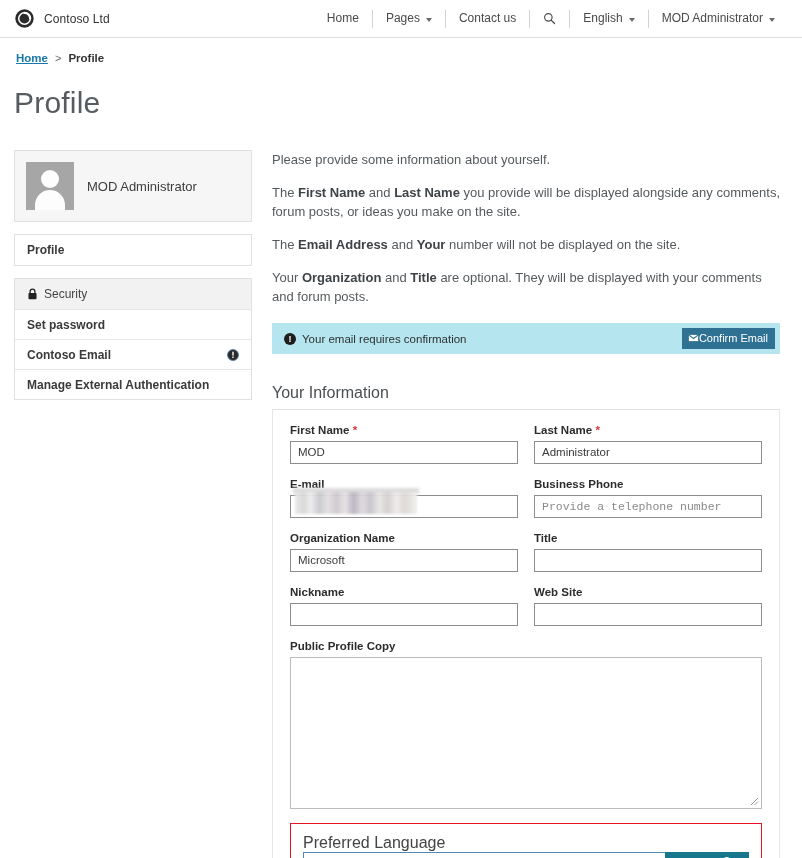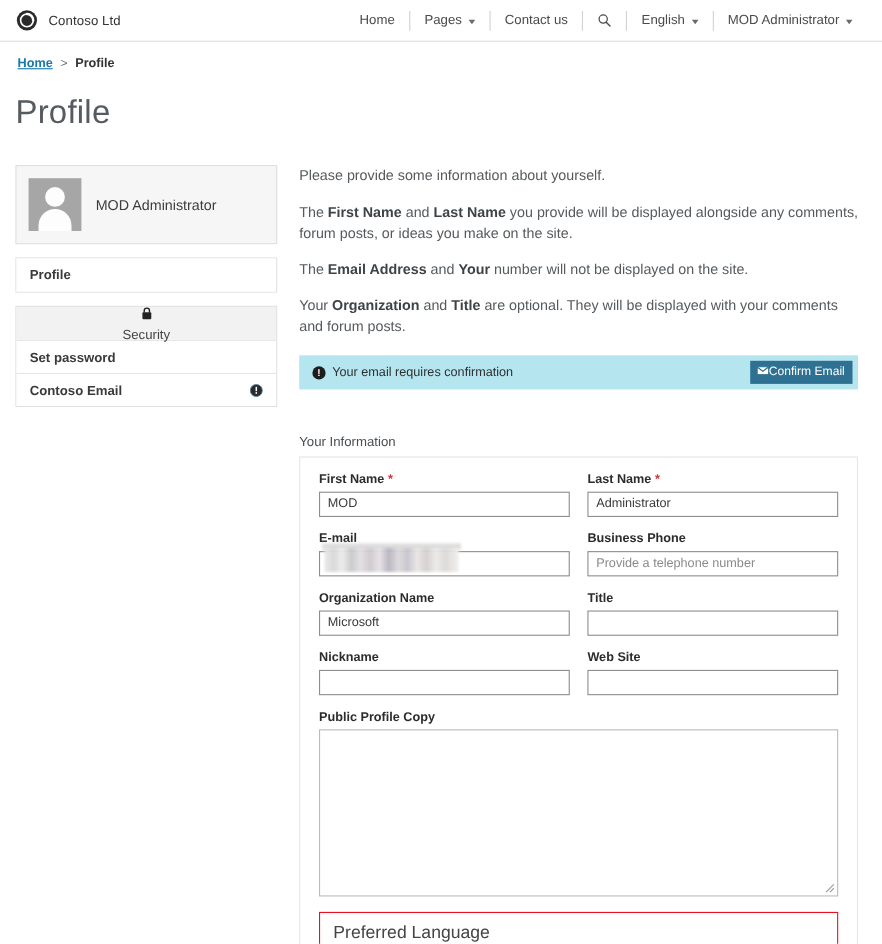--- a/index.html
+++ b/index.html
@@ -144,21 +144,20 @@
     color: #3a3a3a;
     background: #ffffff;
     cursor: pointer;
   }
   .nav-list-item + .nav-list-item { border-top: 1px solid #e6e6e6; }
   .nav-list-item.header {
     background: #f2f2f2;
     font-weight: normal;
     color: #444;
     gap: 6px;
-    flex-direction: column;
   }
   .nav-badge { margin-left: auto; display: flex; align-items: center; }
   .lock-icon { display: block; }
 
   
   .intro p {
     margin: 0 0 14px 0;
     font-size: 13px;
     line-height: 19px;
     color: #555a5e;
@@ -200,22 +199,22 @@
     color: #fff;
     font-size: 9px;
     font-weight: bold;
     line-height: 12px;
     text-align: center;
     flex: 0 0 12px;
   }
 
   
   .section-title {
-    margin: 40px 0 0 0;
-    font-size: 12px;
+    margin: 30px 0 0 0;
+    font-size: 16px;
     font-weight: normal;
     color: #4a4f53;
     padding-bottom: 7px;
     border-bottom: 1px solid #e3e3e3;
   }
 
   
   .form-box {
     border: 1px solid #e6e6e6;
     border-top: none;
@@ -241,21 +240,21 @@
     border: 1px solid #8d8d8d;
     background: #ffffff;
     font-size: 11.5px;
     color: #3a3a3a;
     padding: 0 7px;
     line-height: 21px;
     font-family: "Liberation Sans", sans-serif;
     white-space: nowrap;
     overflow: hidden;
   }
-  .input.placeholder { color: #8a8a8a; }
+  .input.placeholder { color: #8a8a8a; font-family: Liberation Mono, monospace; }
   .input.redacted { position: relative; overflow: visible; }
   .redact-bar {
     position: absolute;
     left: 4px; top: -4px;
     width: 122px; height: 22px;
     background: linear-gradient(90deg,
       #e8e8e8 0%, #d8d8d8 7%, #ececec 13%, #c9c9cd 20%,
       #e2e0e2 27%, #cfc8cc 34%, #e6e2e4 41%, #b9b4c0 48%,
       #ddd9dd 55%, #c8c4cc 62%, #e9e6e6 69%, #d4cfce 76%,
       #eceaea 83%, #dcd9d6 90%, #f0efef 100%);
@@ -410,20 +409,23 @@
         <span>Contoso Email</span>
         <span class="nav-badge">
           <svg width="12" height="12" viewBox="0 0 14 14">
             <circle cx="7" cy="7" r="6.4" fill="#2a2a2a" stroke="#5a7fa5" stroke-width="1"></circle>
             <rect x="6.2" y="3.1" width="1.6" height="4.6" fill="#ffffff"></rect>
             <rect x="6.2" y="8.7" width="1.6" height="1.8" fill="#ffffff"></rect>
           </svg>
         </span>
       </div>
 
+      <div class="nav-list-item">
+        <span>Manage External Authentication</span>
+      </div>
     </div>
   </div>
 
   <div class="content">
 
     <div class="intro">
       <p>Please provide some information about yourself.</p>
       <p><span>The </span><b>First Name</b><span> and </span><b>Last Name</b><span> you provide will be displayed alongside any comments, forum posts, or ideas you make on the site.</span></p>
       <p><span>The </span><b>Email Address</b><span> and </span><b>Your</b><span> number will not be displayed on the site.</span></p>
       <p><span>Your </span><b>Organization</b><span> and </span><b>Title</b><span> are optional. They will be displayed with your comments and forum posts.</span></p>

